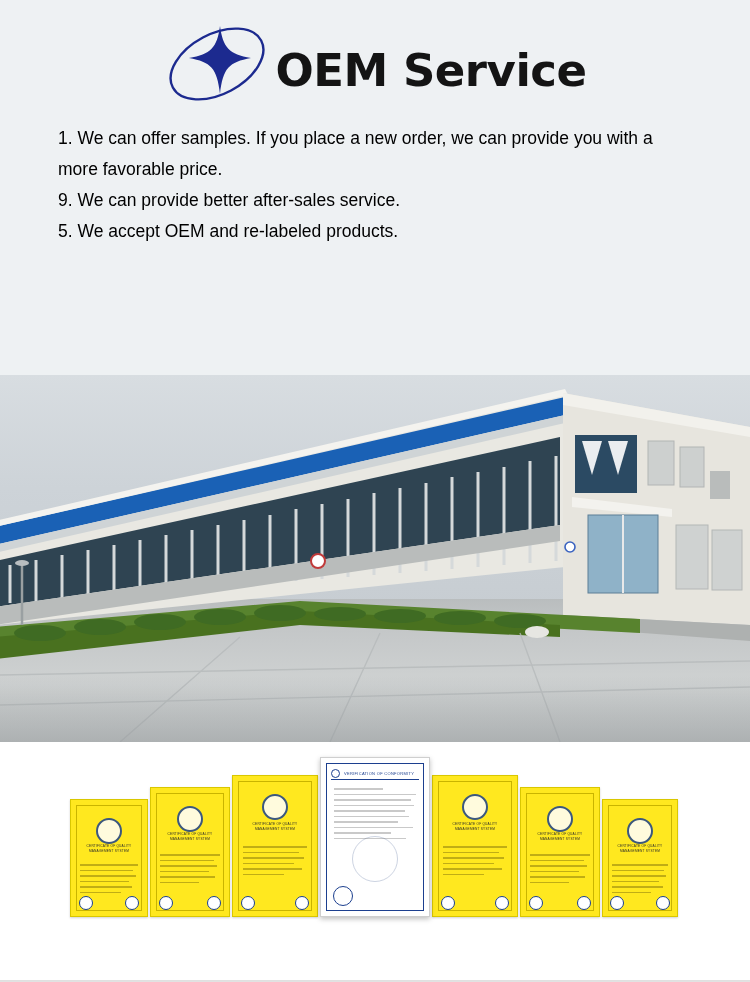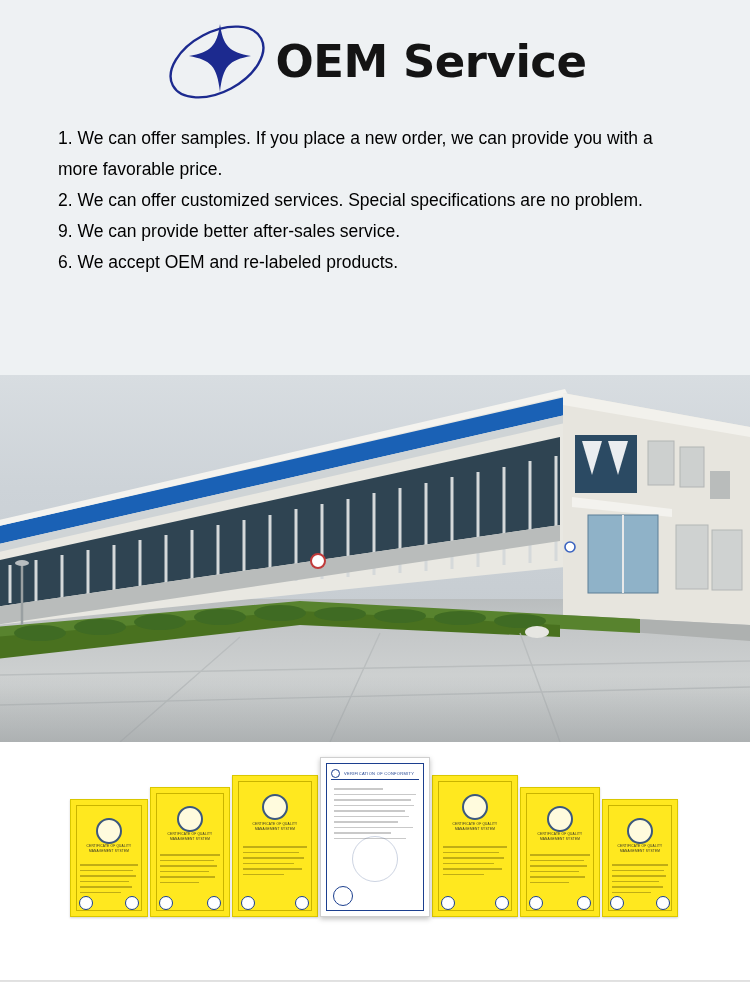--- a/index.html
+++ b/index.html
@@ -18,21 +18,21 @@
   
   .oem-block {
     width: 750px;
     height: 375px;
     background: #eef1f3;
     position: relative;
   }
 
   .title-row {
     display: flex;
-    align-items: center;
+    align-items: flex-start;
     justify-content: center;
     padding-top: 18px;
     height: 105px;
   }
   .logo-mark {
     width: 108px;
     height: 92px;
     position: relative;
     flex: 0 0 auto;
     margin-right: 4px;
@@ -223,23 +223,22 @@
       <svg width="108" height="92" viewBox="0 0 108 92" xmlns="http://www.w3.org/2000/svg">
         <ellipse cx="54" cy="46" rx="50" ry="30" fill="none" stroke="#1c2a8f" stroke-width="2.4" transform="rotate(-28 54 46)"></ellipse>
         <path d="M57 8 C60 30 66 36 88 40 C66 44 60 50 57 76 C54 50 48 44 26 40 C48 36 54 30 57 8 Z" fill="#1c2a8f"></path>
       </svg>
     </div>
     <h1 class="oem-title">OEM Service</h1>
   </div>
 
   <ul class="oem-list">
     <li>1. We can offer samples. If you place a new order, we can provide you with a more favorable price.</li>
-    <li>2. We can offer customized services. Special specifications are no problem.</li>
     <li>9. We can provide better after-sales service.</li>
-    <li>6. We accept OEM and re-labeled products.</li>
+    <li>5. We accept OEM and re-labeled products.</li>
   </ul>
 </section>
 
 <section class="photo-block">
   <div class="sky"></div>
   <div class="ground"></div>
 
   <svg class="scene" width="750" height="367" viewBox="0 0 750 367" xmlns="http://www.w3.org/2000/svg">
 
     <polygon points="-5,150 565,18 565,192 -5,250" fill="#e9e8e2"></polygon>

